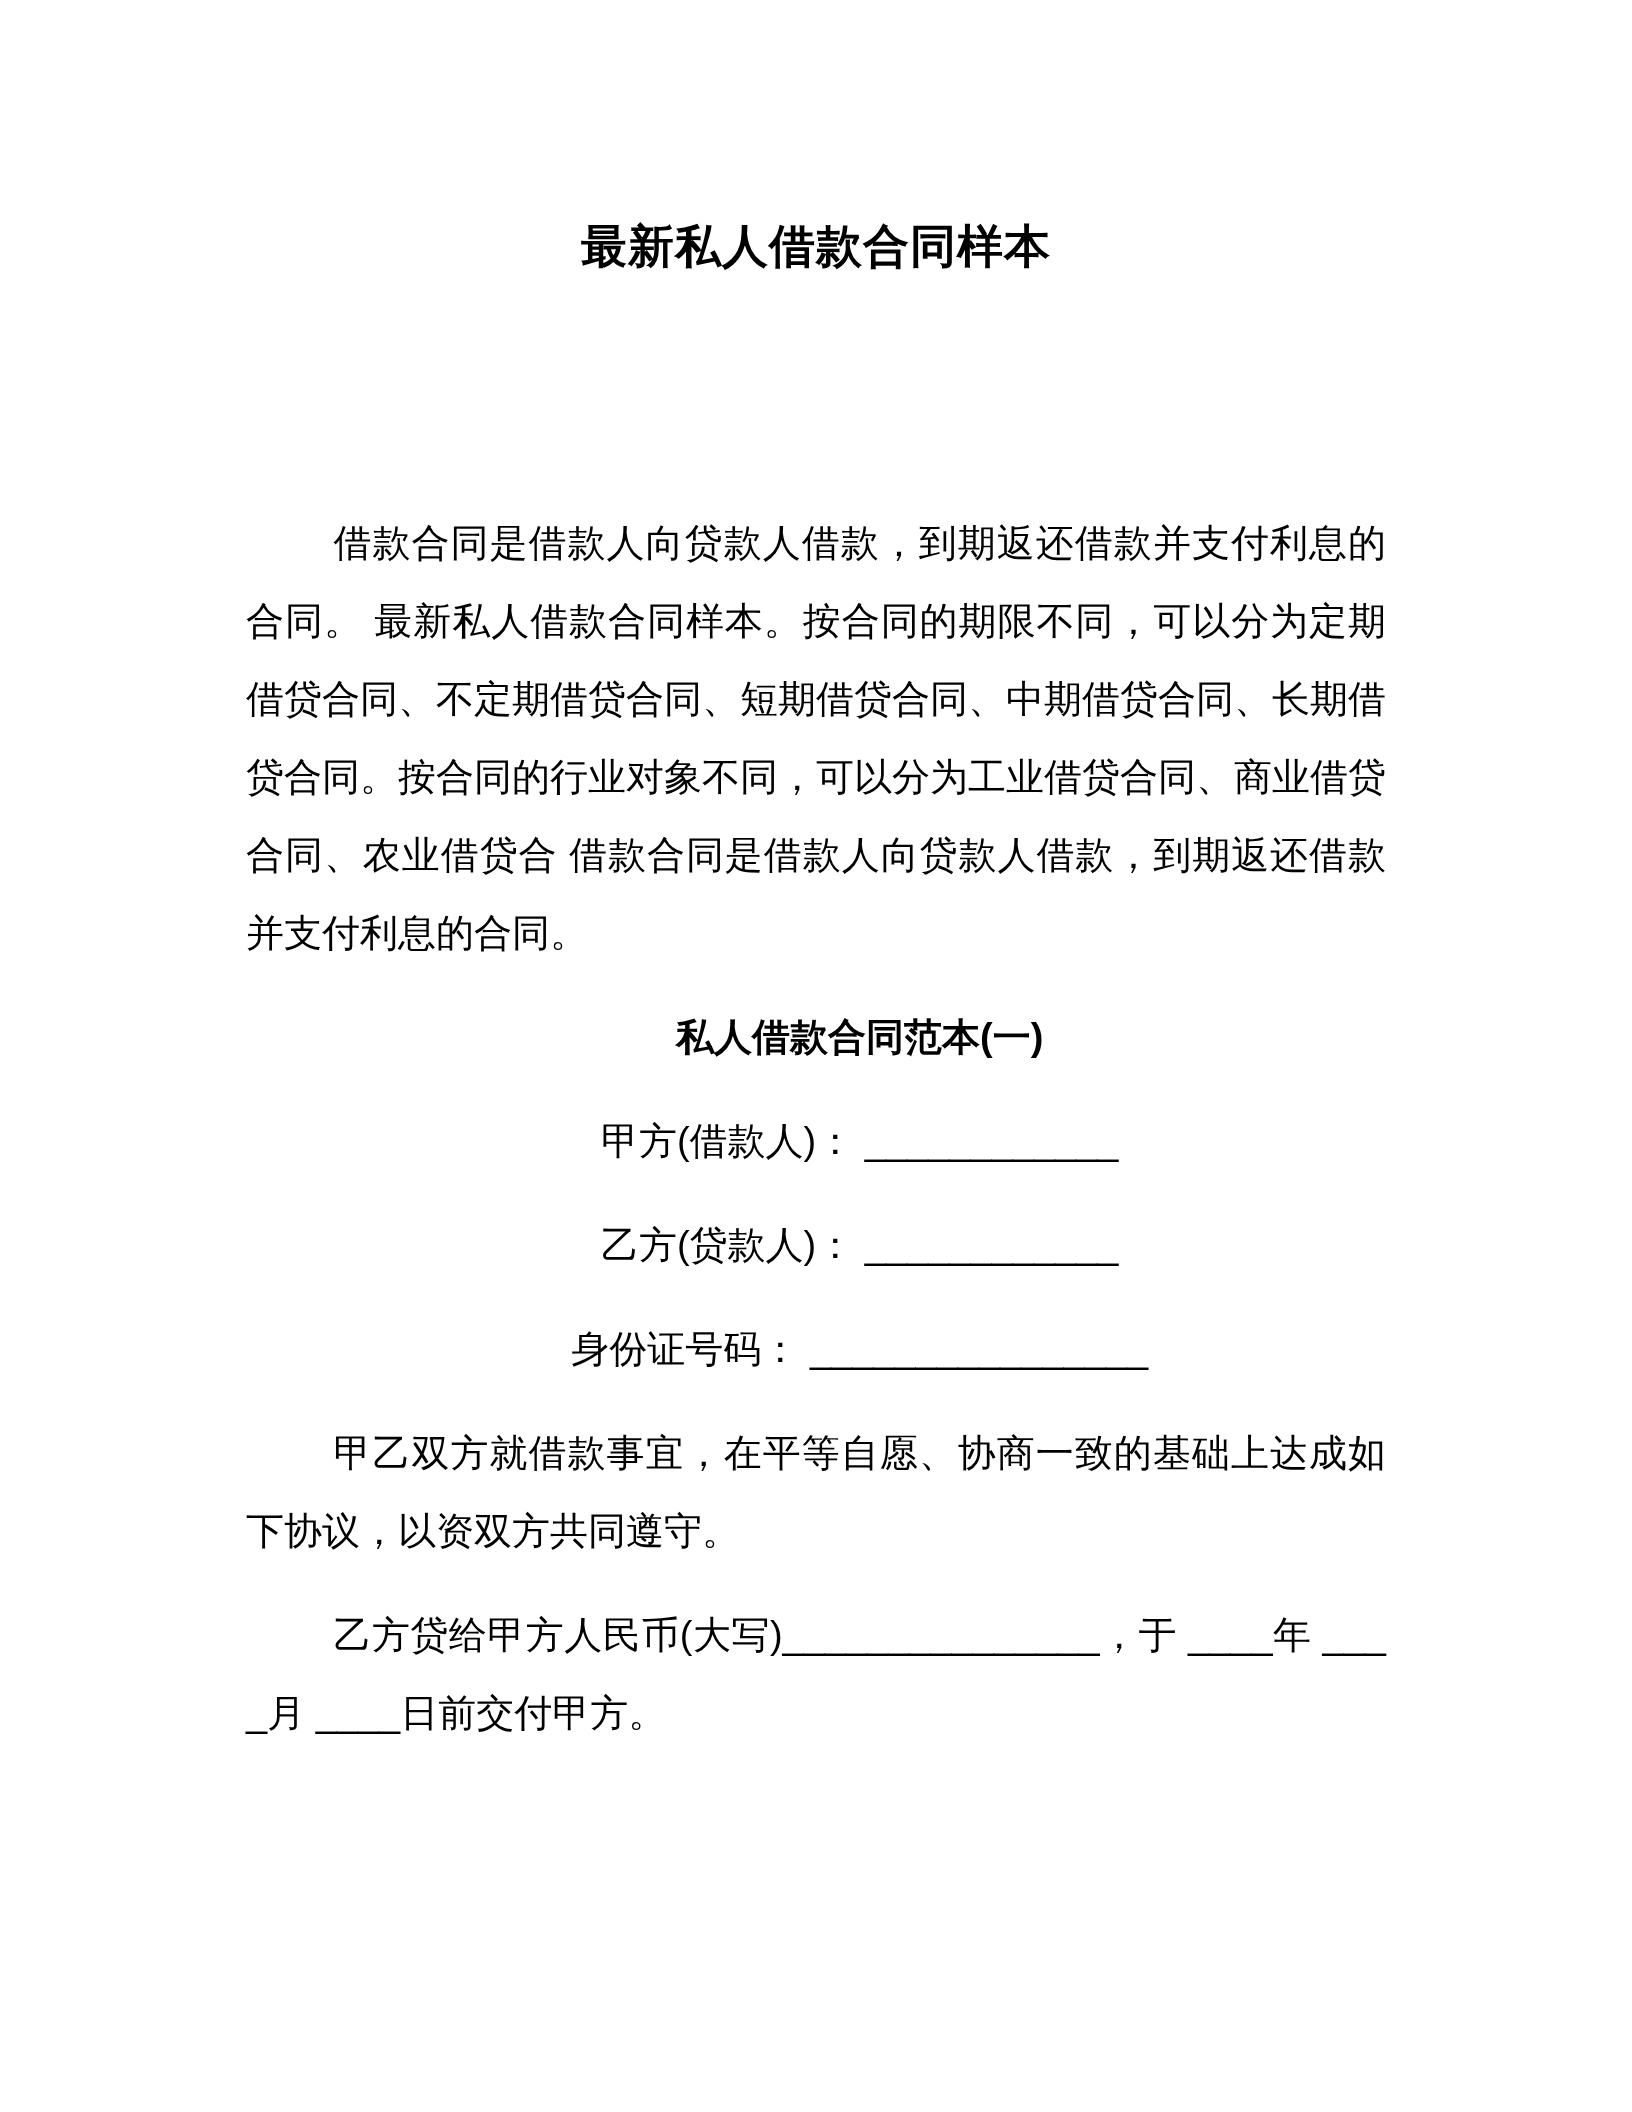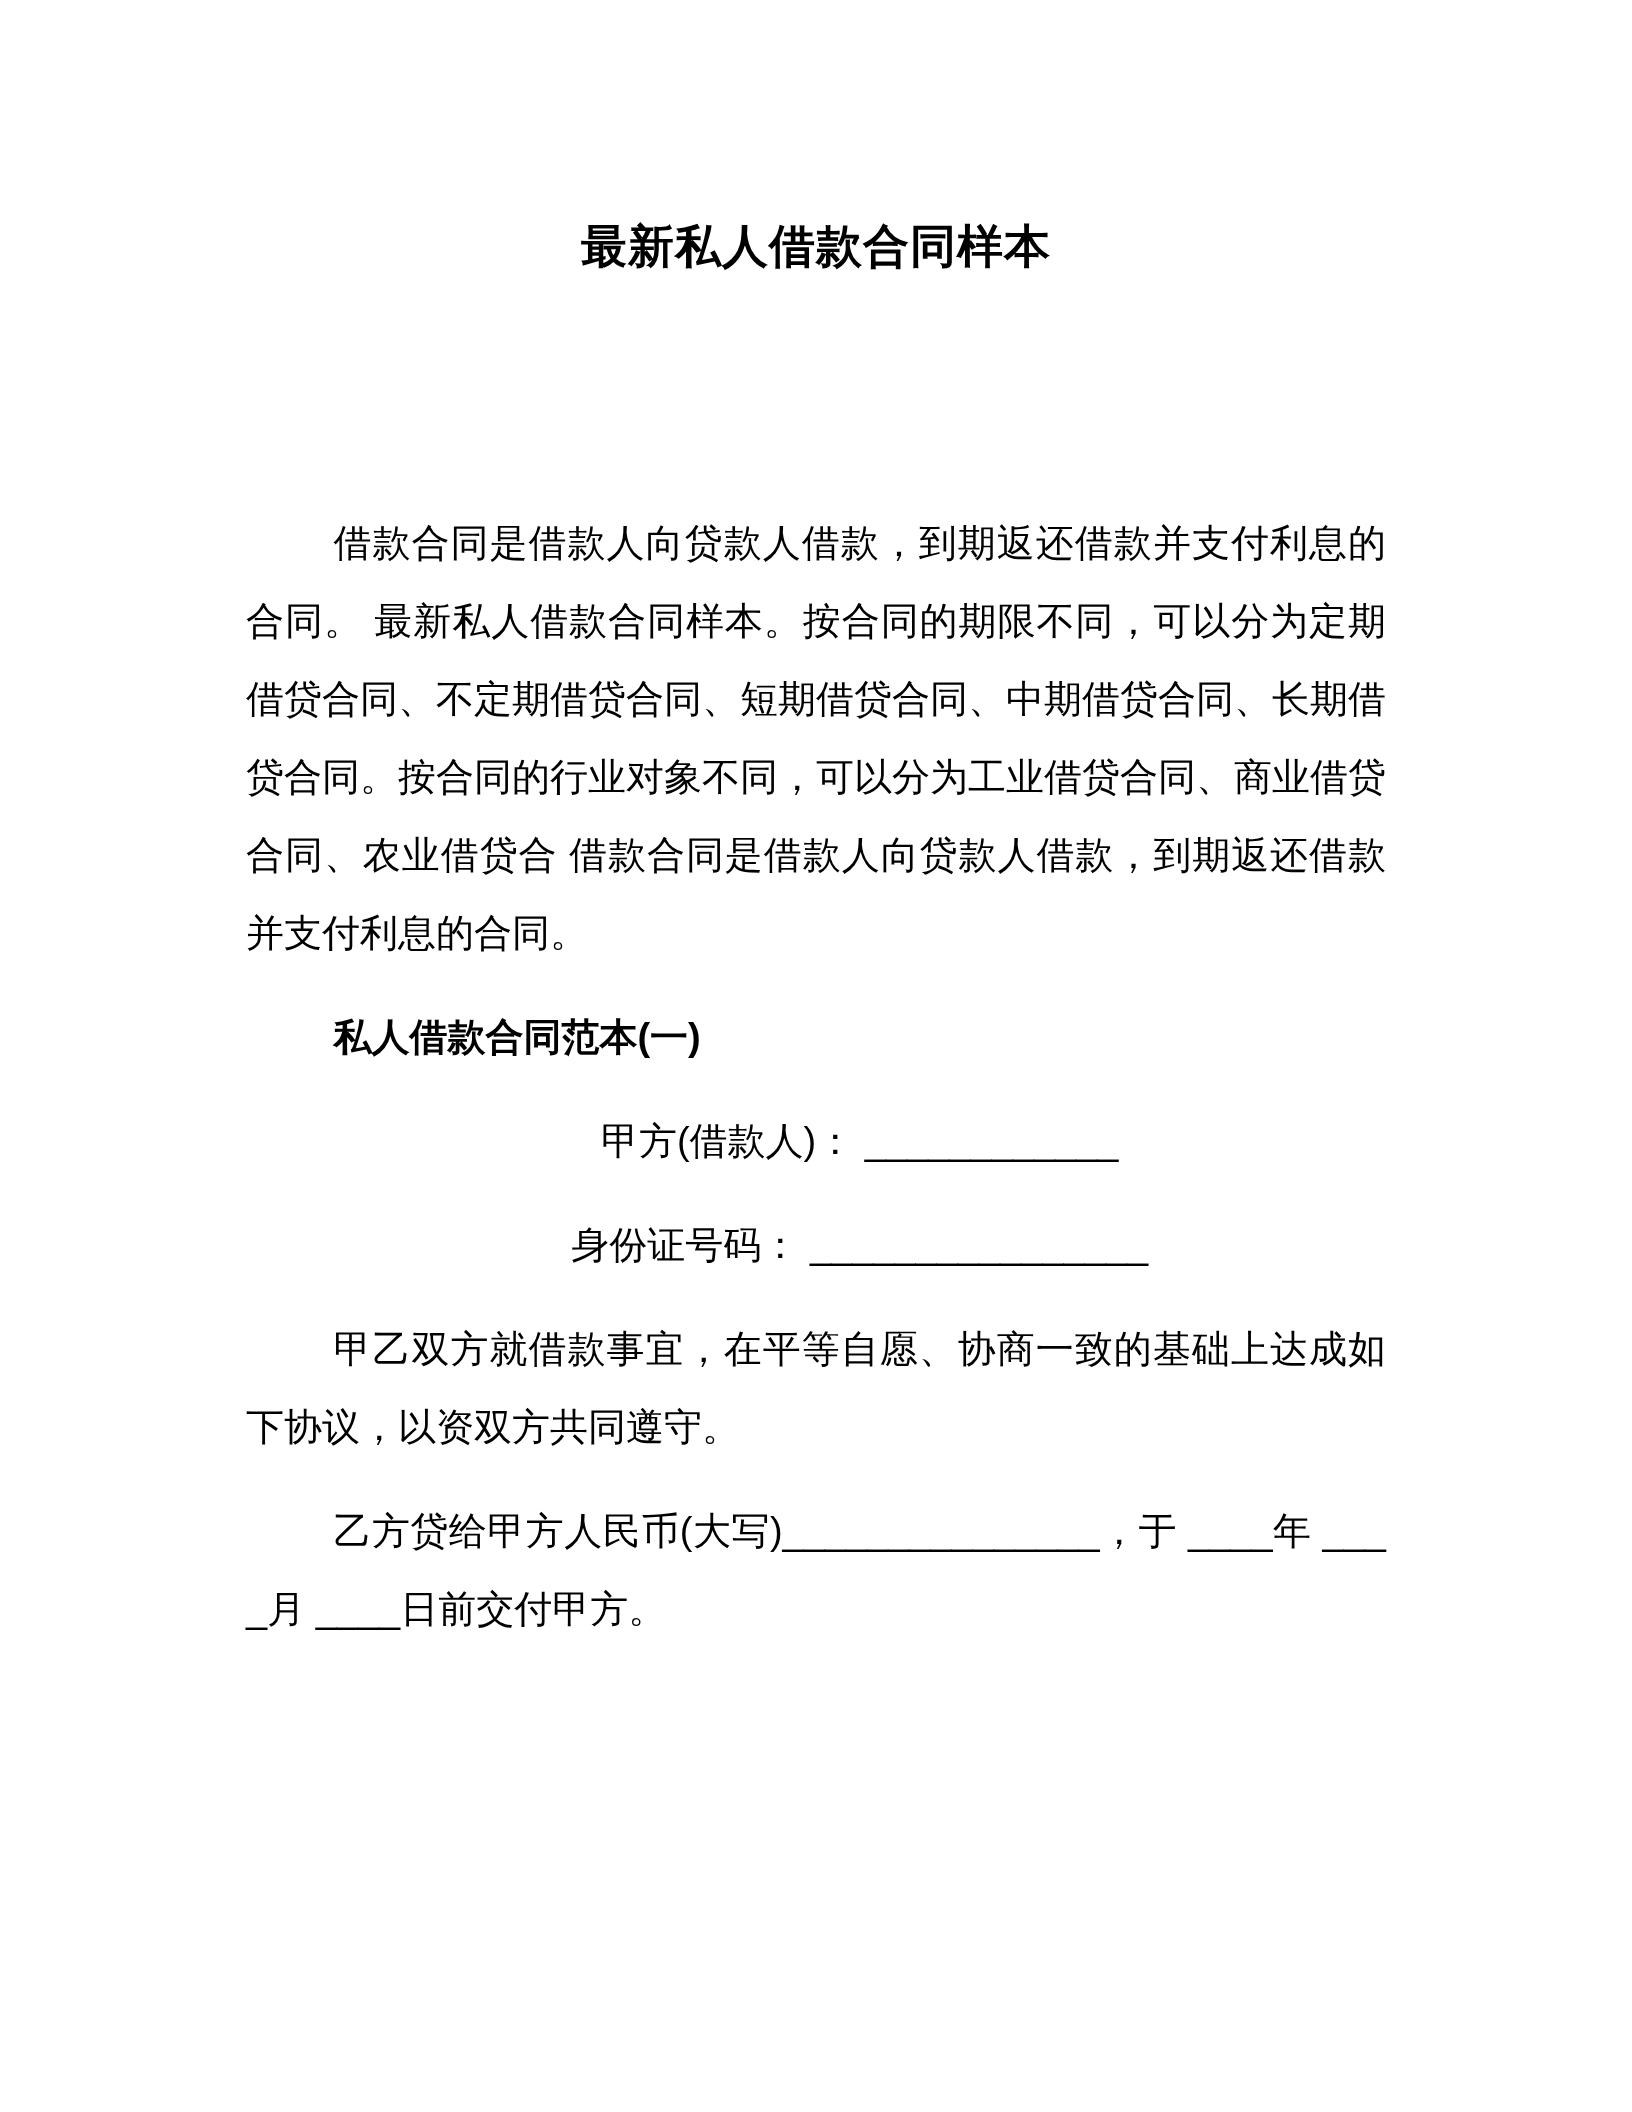--- a/index.html
+++ b/index.html
@@ -32,21 +32,21 @@
     line-height: 78px;
     text-indent: 2.3em;
     text-align: justify;
     word-break: break-all;
   }
   .intro {
     margin-top: 0;
   }
   .heading {
     font-weight: bold;
-    text-align: left;
+    text-align: center;
   }
   .form-line {
     text-align: center;
   }
   .blank {
     white-space: nowrap;
   }
 </style>
 </head>
 <body>
@@ -57,20 +57,23 @@
 
   <p class="para intro">借款合同是借款人向贷款人借款，到期返还借款并支付利息的合同。 最新私人借款合同样本。按合同的期限不同，可以分为定期借贷合同、不定期借贷合同、短期借贷合同、中期借贷合同、长期借贷合同。按合同的行业对象不同，可以分为工业借贷合同、商业借贷合同、农业借贷合 借款合同是借款人向贷款人借款，到期返还借款并支付利息的合同。</p>
 
   <p class="para heading">私人借款合同范本(一)</p>
 
   <p class="para form-line">
     <span>甲方(借款人)： </span><span class="blank">____________</span>
   </p>
 
 
+  <p class="para form-line">
+    <span>乙方(贷款人)： </span><span class="blank">____________</span>
+  </p>
 
   <p class="para form-line">
     <span>身份证号码： </span><span class="blank">________________</span>
   </p>
 
   <p class="para">甲乙双方就借款事宜，在平等自愿、协商一致的基础上达成如下协议，以资双方共同遵守。</p>
 
   <p class="para">乙方贷给甲方人民币(大写)_______________，于 ____年 ____月 ____日前交付甲方。</p>
 
 </div>

